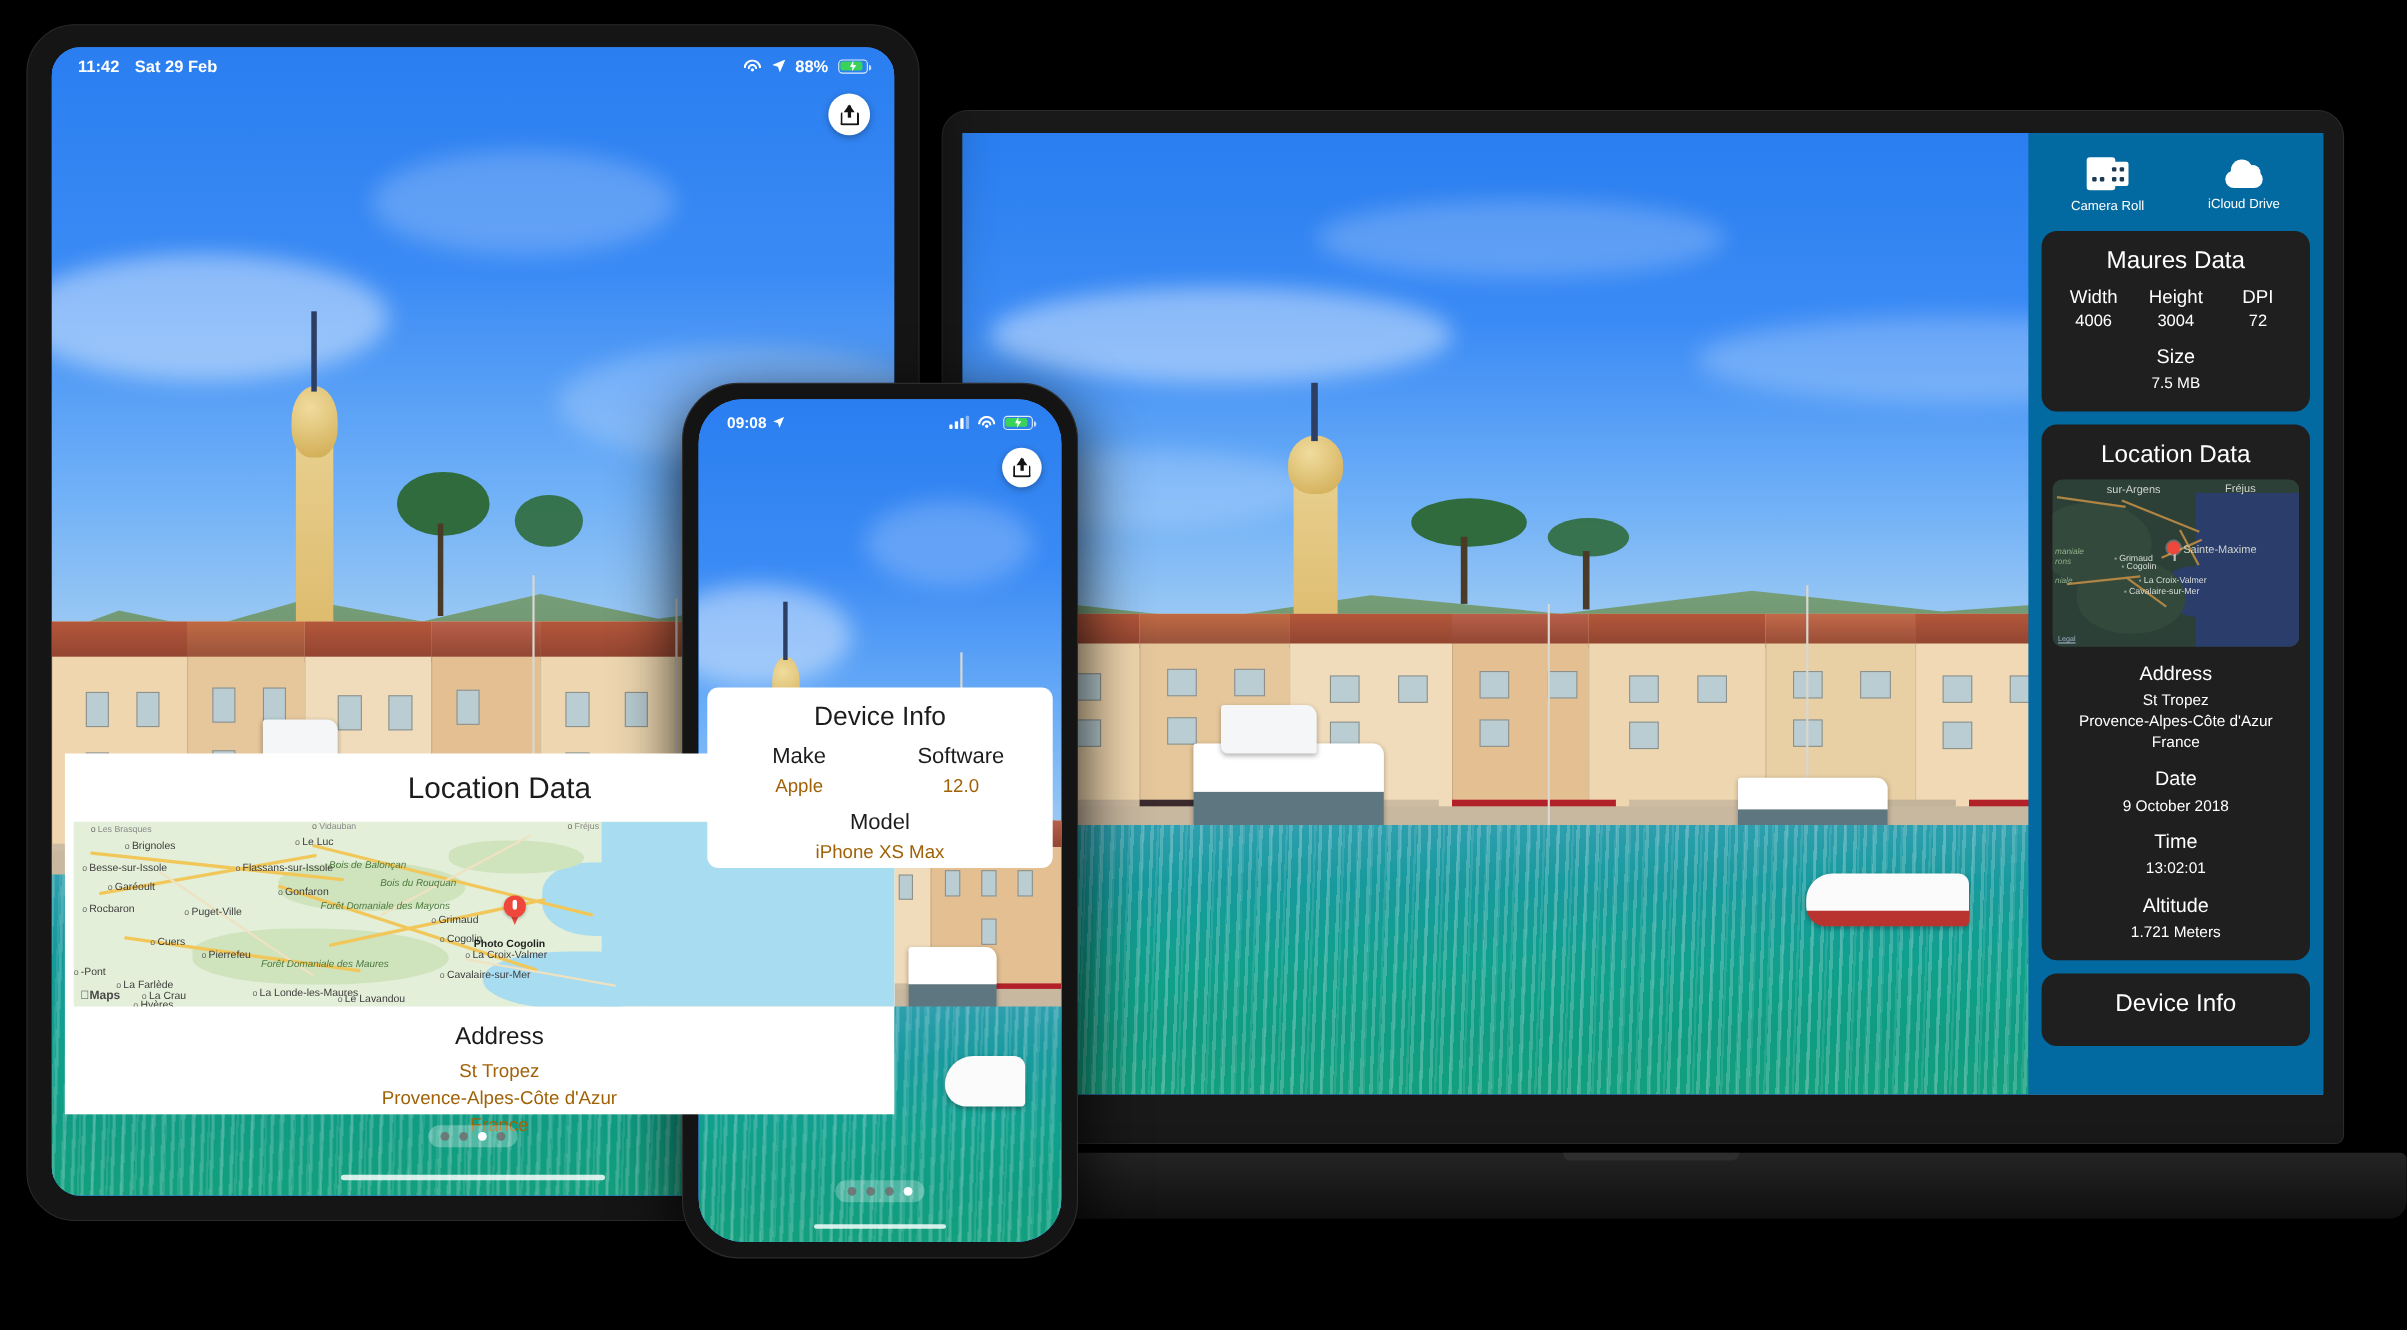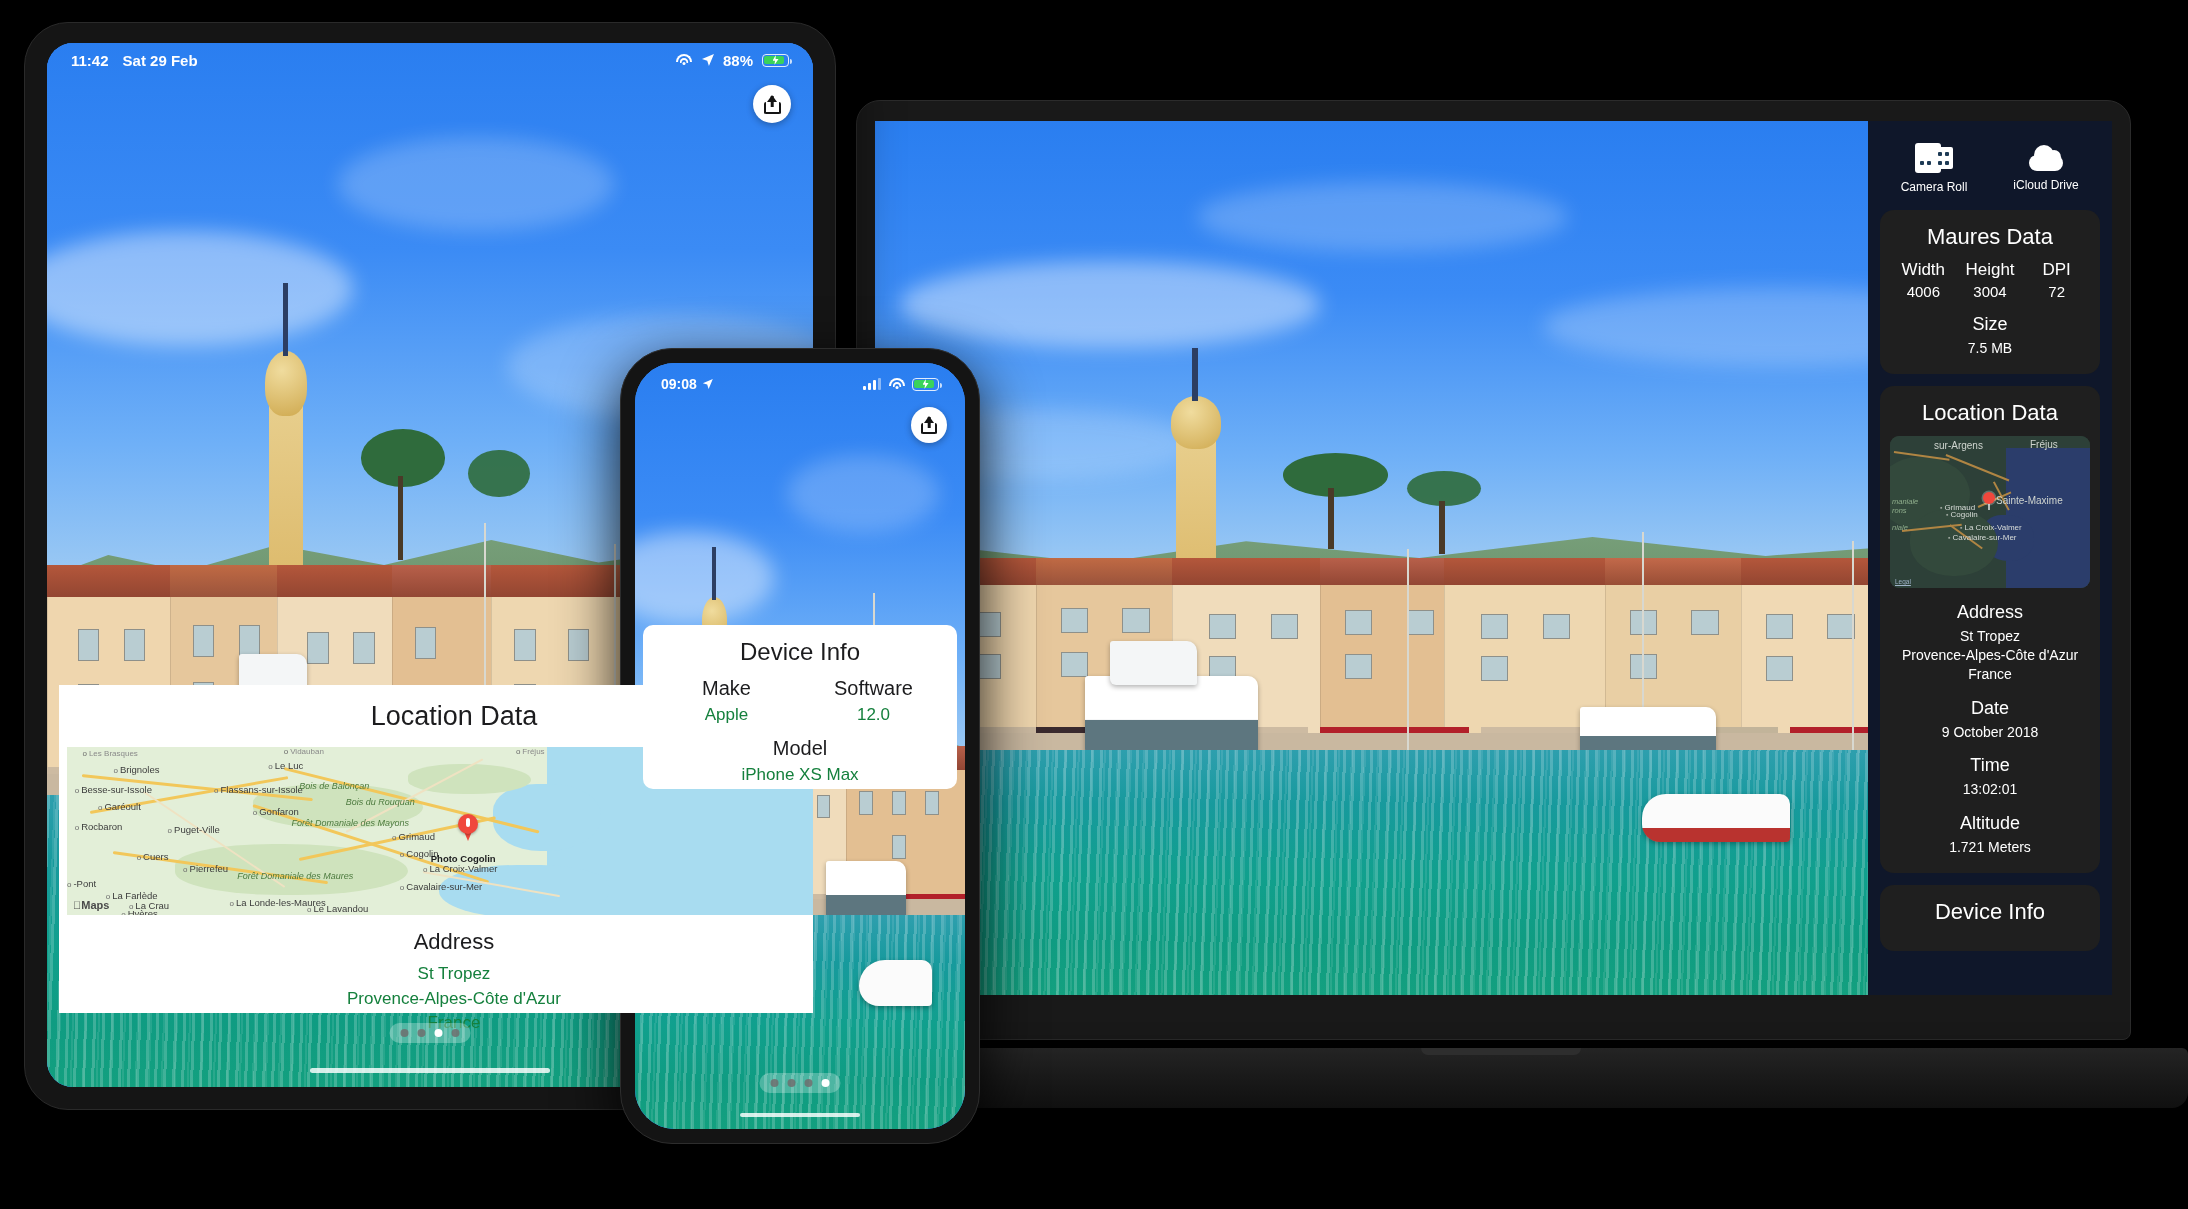--- a/index.html
+++ b/index.html
@@ -95,21 +95,21 @@
   .share-glyph .shaft{ position:absolute; left:50%; top:6%; transform:translateX(-50%);
                        width:2.6px; height:58%; background:#141414; }
   .share-glyph .head{ position:absolute; left:50%; top:0; transform:translateX(-50%);
                       width:0; height:0; border-left:5.5px solid transparent;
                       border-right:5.5px solid transparent; border-bottom:7px solid #141414; }
 
   
   .card{ position:absolute; background:#fff; z-index:5; }
   .card .ctitle{ text-align:center; font-size:27px; color:#1c1c1e; font-weight:400; }
   .card .lbl{ text-align:center; font-size:22px; color:#1c1c1e; }
-  .card .val{ text-align:center; font-size:17px; color:#15803d; }
+  .card .val{ text-align:center; font-size:17px; color:#a16207; }
 
   
   .map-light{ position:relative; overflow:hidden; background:#e9f3e2; }
   .ml-land{ position:absolute; inset:0; background:#e3efd8; }
   .ml-green{ position:absolute; background:#cfe3bd; border-radius:44% 56% 50% 48%; }
   .ml-sea{ position:absolute; background:#a8dcf0; }
   .ml-road{ position:absolute; background:#f2c75a; height:2.5px; transform-origin:left center; border-radius:2px; }
   .ml-road.thin{ background:#efe2c2; height:1.6px; }
   .ml-town{ position:absolute; font-size:9.5px; color:#3c3c3c; white-space:nowrap; }
   .ml-town:before{ content:"o"; margin-right:2px; color:#6b6b6b; font-size:8px; }
@@ -142,22 +142,22 @@
         box-shadow:0 16px 50px rgba(0,0,0,.8); }
   #lid .screen{ position:absolute; left:18px; top:20px; right:18px; bottom:44px;
         overflow:hidden; background:#3b8bf5; }
   #base{ position:absolute; left:-42px; top:948px; width:1374px; height:60px;
         background:linear-gradient(#242424 0%,#1b1b1b 42%,#101010 100%);
         border-radius:6px 6px 16px 16px; box-shadow:0 10px 30px rgba(0,0,0,.7); }
   #base:after{ content:""; position:absolute; left:50%; top:0; transform:translateX(-50%);
         width:160px; height:7px; background:#2e2e2e; border-radius:0 0 8px 8px; }
 
   
-  #sidebar{ position:absolute; right:0; top:0; bottom:0; width:244px;
-            background:#0f172a; overflow:hidden; z-index:5; }
+  #sidebar{ position:absolute; right:0; top:0; bottom:0; width:268px;
+            background:#0369a1; overflow:hidden; z-index:5; }
   .sb-apps{ display:flex; justify-content:space-around; padding:22px 10px 16px; }
   .sb-app{ display:flex; flex-direction:column; align-items:center; gap:7px; width:92px; }
   .sb-app .name{ font-size:12px; color:#fff; }
   .ico-film{ position:relative; width:38px; height:30px; }
   .ico-film .body{ position:absolute; left:0; top:0; width:26px; height:30px;
                    background:#fff; border-radius:3px; }
   .ico-film .wing{ position:absolute; left:20px; top:4px; width:18px; height:22px;
                    background:#fff; border-radius:2px; }
   .ico-film .sp{ position:absolute; width:4px; height:4px; background:#1d3a55; border-radius:1px; }
   .ico-cloud{ position:relative; width:42px; height:28px; }

